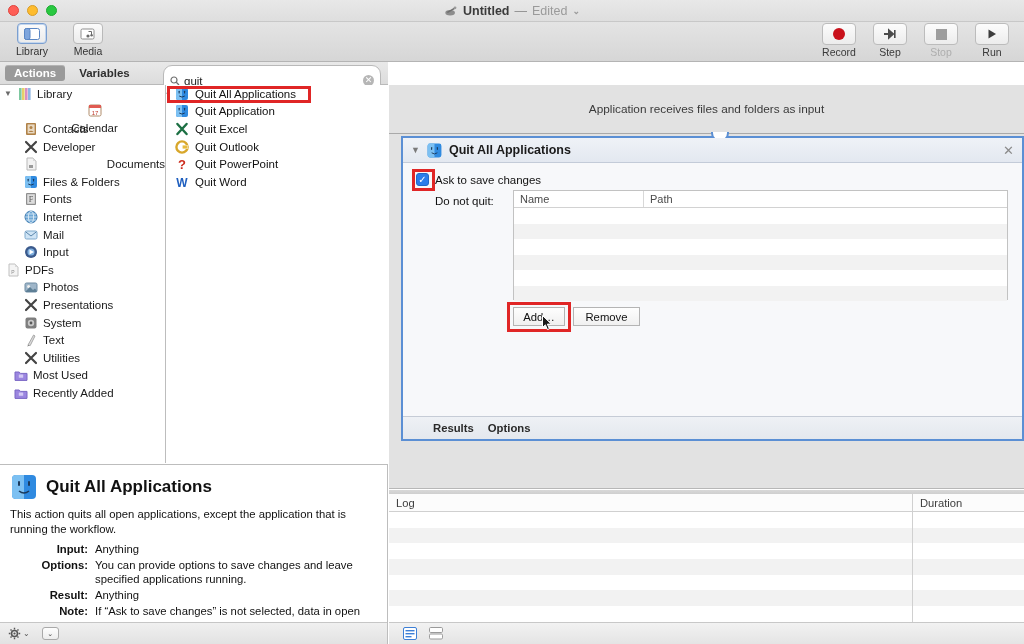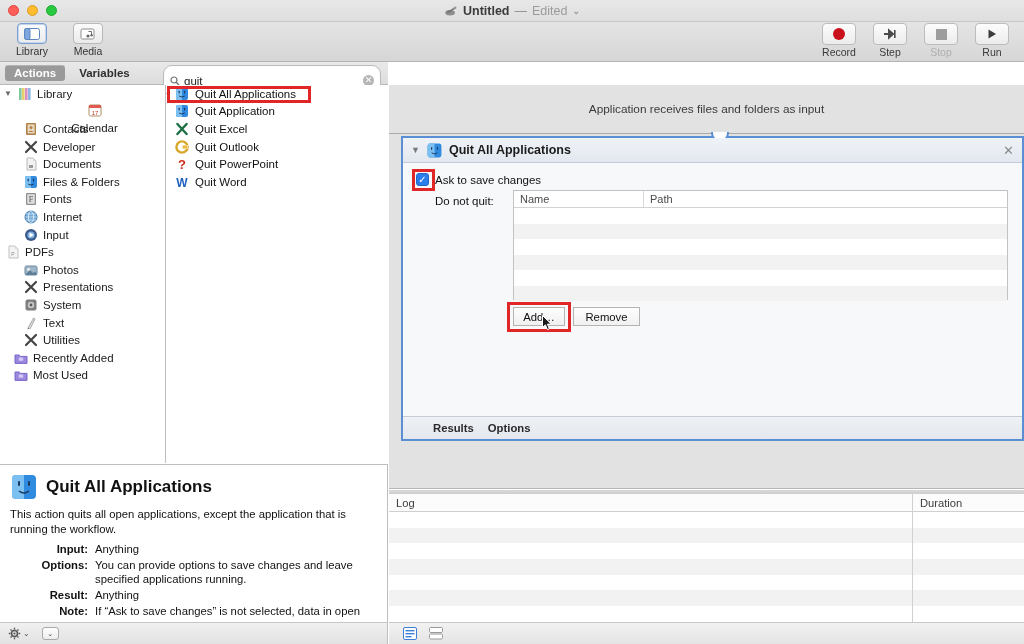--- a/index.html
+++ b/index.html
@@ -345,21 +345,21 @@
             <path d="M4.4 10 q2.6-2.6 5.2 0" fill="#b08248"></path>
           </svg>
           <span class="nm">Contacts</span>
         </div>
         <div class="lib-row" style="padding-left: 24px;">
           <svg class="ico" viewBox="0 0 14 14">
             <path d="M2 2 L12 12 M12 2 L2 12" stroke="#444" stroke-width="2.2" stroke-linecap="round"></path>
           </svg>
           <span class="nm">Developer</span>
         </div>
-        <div class="lib-row" style="padding-left: 24px;">
+        <div class="lib-row" style="padding-left: 24px; justify-content: space-between;">
           <svg class="ico" viewBox="0 0 14 14">
             <path d="M3 1 h6 l3 3 v9 H3 Z" fill="#f2f2f2" stroke="#b9b9b9"></path>
             <path d="M9 1 v3 h3" fill="#d9d9d9"></path>
             <rect x="5" y="8" width="4" height="3" fill="#9a9a9a"></rect>
           </svg>
           <span class="nm">Documents</span>
         </div>
         <div class="lib-row" style="padding-left: 24px;">
           <svg class="ico" viewBox="0 0 14 14">
             <rect x="1" y="1" width="12" height="12" rx="2" fill="#2f8ae0"></rect>
@@ -381,20 +381,27 @@
         <div class="lib-row" style="padding-left: 24px;">
           <svg class="ico" viewBox="0 0 14 14">
             <circle cx="7" cy="7" r="6" fill="#6fa8d6" stroke="#3d7ab0"></circle>
             <ellipse cx="7" cy="7" rx="2.6" ry="6" fill="none" stroke="#eaf4fb" stroke-width="0.8"></ellipse>
             <path d="M1.2 7 h11.6 M2.2 4 h9.6 M2.2 10 h9.6" stroke="#eaf4fb" stroke-width="0.7"></path>
           </svg>
           <span class="nm">Internet</span>
         </div>
         <div class="lib-row" style="padding-left: 24px;">
           <svg class="ico" viewBox="0 0 14 14">
+            <rect x="1" y="3" width="12" height="8" rx="1.5" fill="#cfe4f5" stroke="#7fa9cc"></rect>
+            <path d="M1.6 3.8 L7 8 L12.4 3.8" stroke="#5b86ab" fill="none" stroke-width="1"></path>
+          </svg>
+          <span class="nm">Mail</span>
+        </div>
+        <div class="lib-row" style="padding-left: 24px;">
+          <svg class="ico" viewBox="0 0 14 14">
             <circle cx="7" cy="7" r="6" fill="#3b5a8c"></circle>
             <circle cx="7" cy="7" r="3.6" fill="#7fb0e0"></circle>
             <path d="M5.5 4.6 L10 7 L5.5 9.4 Z" fill="#fff"></path>
           </svg>
           <span class="nm">Input</span>
         </div>
         <div class="lib-row" style="">
           <svg class="ico" viewBox="0 0 14 14">
             <path d="M3 1 h6 l3 3 v9 H3 Z" fill="#f4f4f4" stroke="#c0c0c0"></path>
             <path d="M9 1 v3 h3" fill="#dadada"></path>
@@ -437,28 +444,28 @@
           </svg>
           <span class="nm">Utilities</span>
         </div>
       </div>
     <div id="lib-groups">
         <div class="lib-row" style="padding-left: 14px;">
           <svg class="ico" viewBox="0 0 14 14">
             <path d="M1 4 h4.2 l1.2 1.4 H13 v7 H1 Z" fill="#9b86e0" stroke="#7a66c4"></path>
             <rect x="4.8" y="6.4" width="4.4" height="3.4" rx="0.6" fill="#d4c9f5"></rect>
           </svg>
-          <span class="nm">Recently Added</span>
+          <span class="nm">Most Used</span>
         </div>
         <div class="lib-row" style="padding-left: 14px;">
           <svg class="ico" viewBox="0 0 14 14">
             <path d="M1 4 h4.2 l1.2 1.4 H13 v7 H1 Z" fill="#9b86e0" stroke="#7a66c4"></path>
             <rect x="4.8" y="6.4" width="4.4" height="3.4" rx="0.6" fill="#d4c9f5"></rect>
           </svg>
-          <span class="nm">Most Used</span>
+          <span class="nm">Recently Added</span>
         </div>
       </div>
   </div>
 
   <div class="act-pane">
     <div id="act-items">
         <div class="act-row">
           <svg class="ico" viewBox="0 0 14 14">
             <rect x="1" y="1" width="12" height="12" rx="2" fill="#2f8ae0"></rect>
             <path d="M1 3 a2 2 0 0 1 2-2 h4 v12 H3 a2 2 0 0 1-2-2 Z" fill="#7cc0f2"></path>

